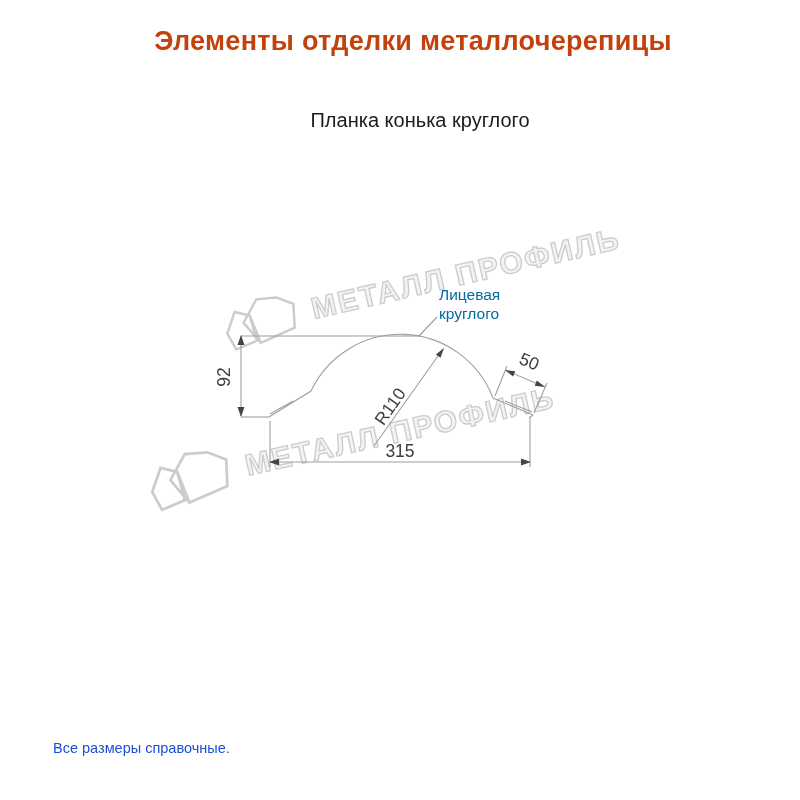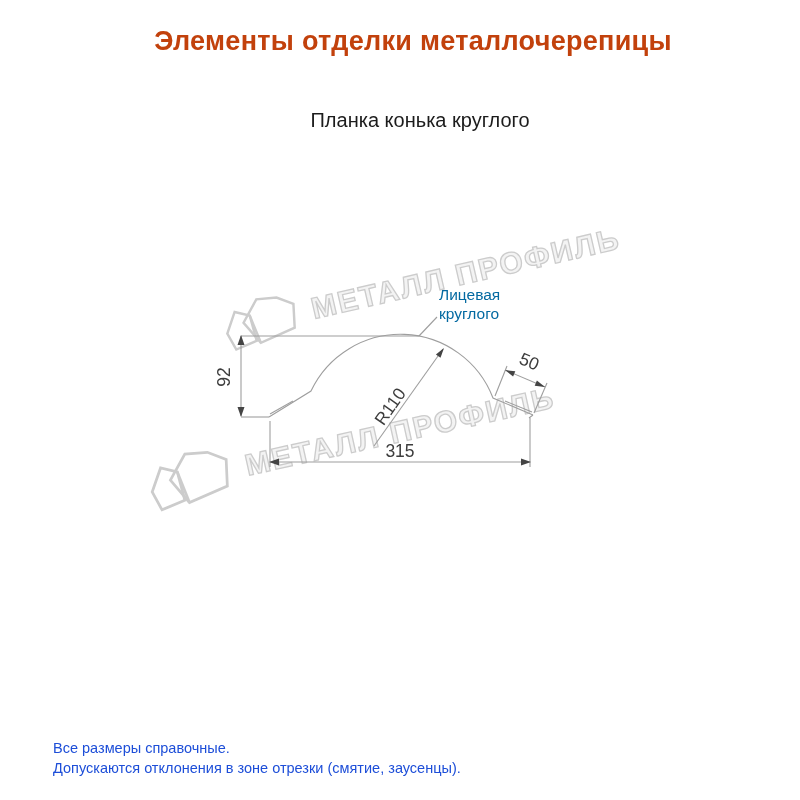--- a/index.html
+++ b/index.html
@@ -112,14 +112,13 @@
   <path d="M437,317 L419,336"></path>
 </svg>
 
 <div class="face-label">
   <div>Лицевая</div>
   <div>круглого</div>
 </div>
 
 <div class="footer">
   <div>Все размеры справочные.</div>
-  <div>Допускаются отклонения в зоне отрезки (смятие, заусенцы).</div>
 </div>
 
 </body></html>

